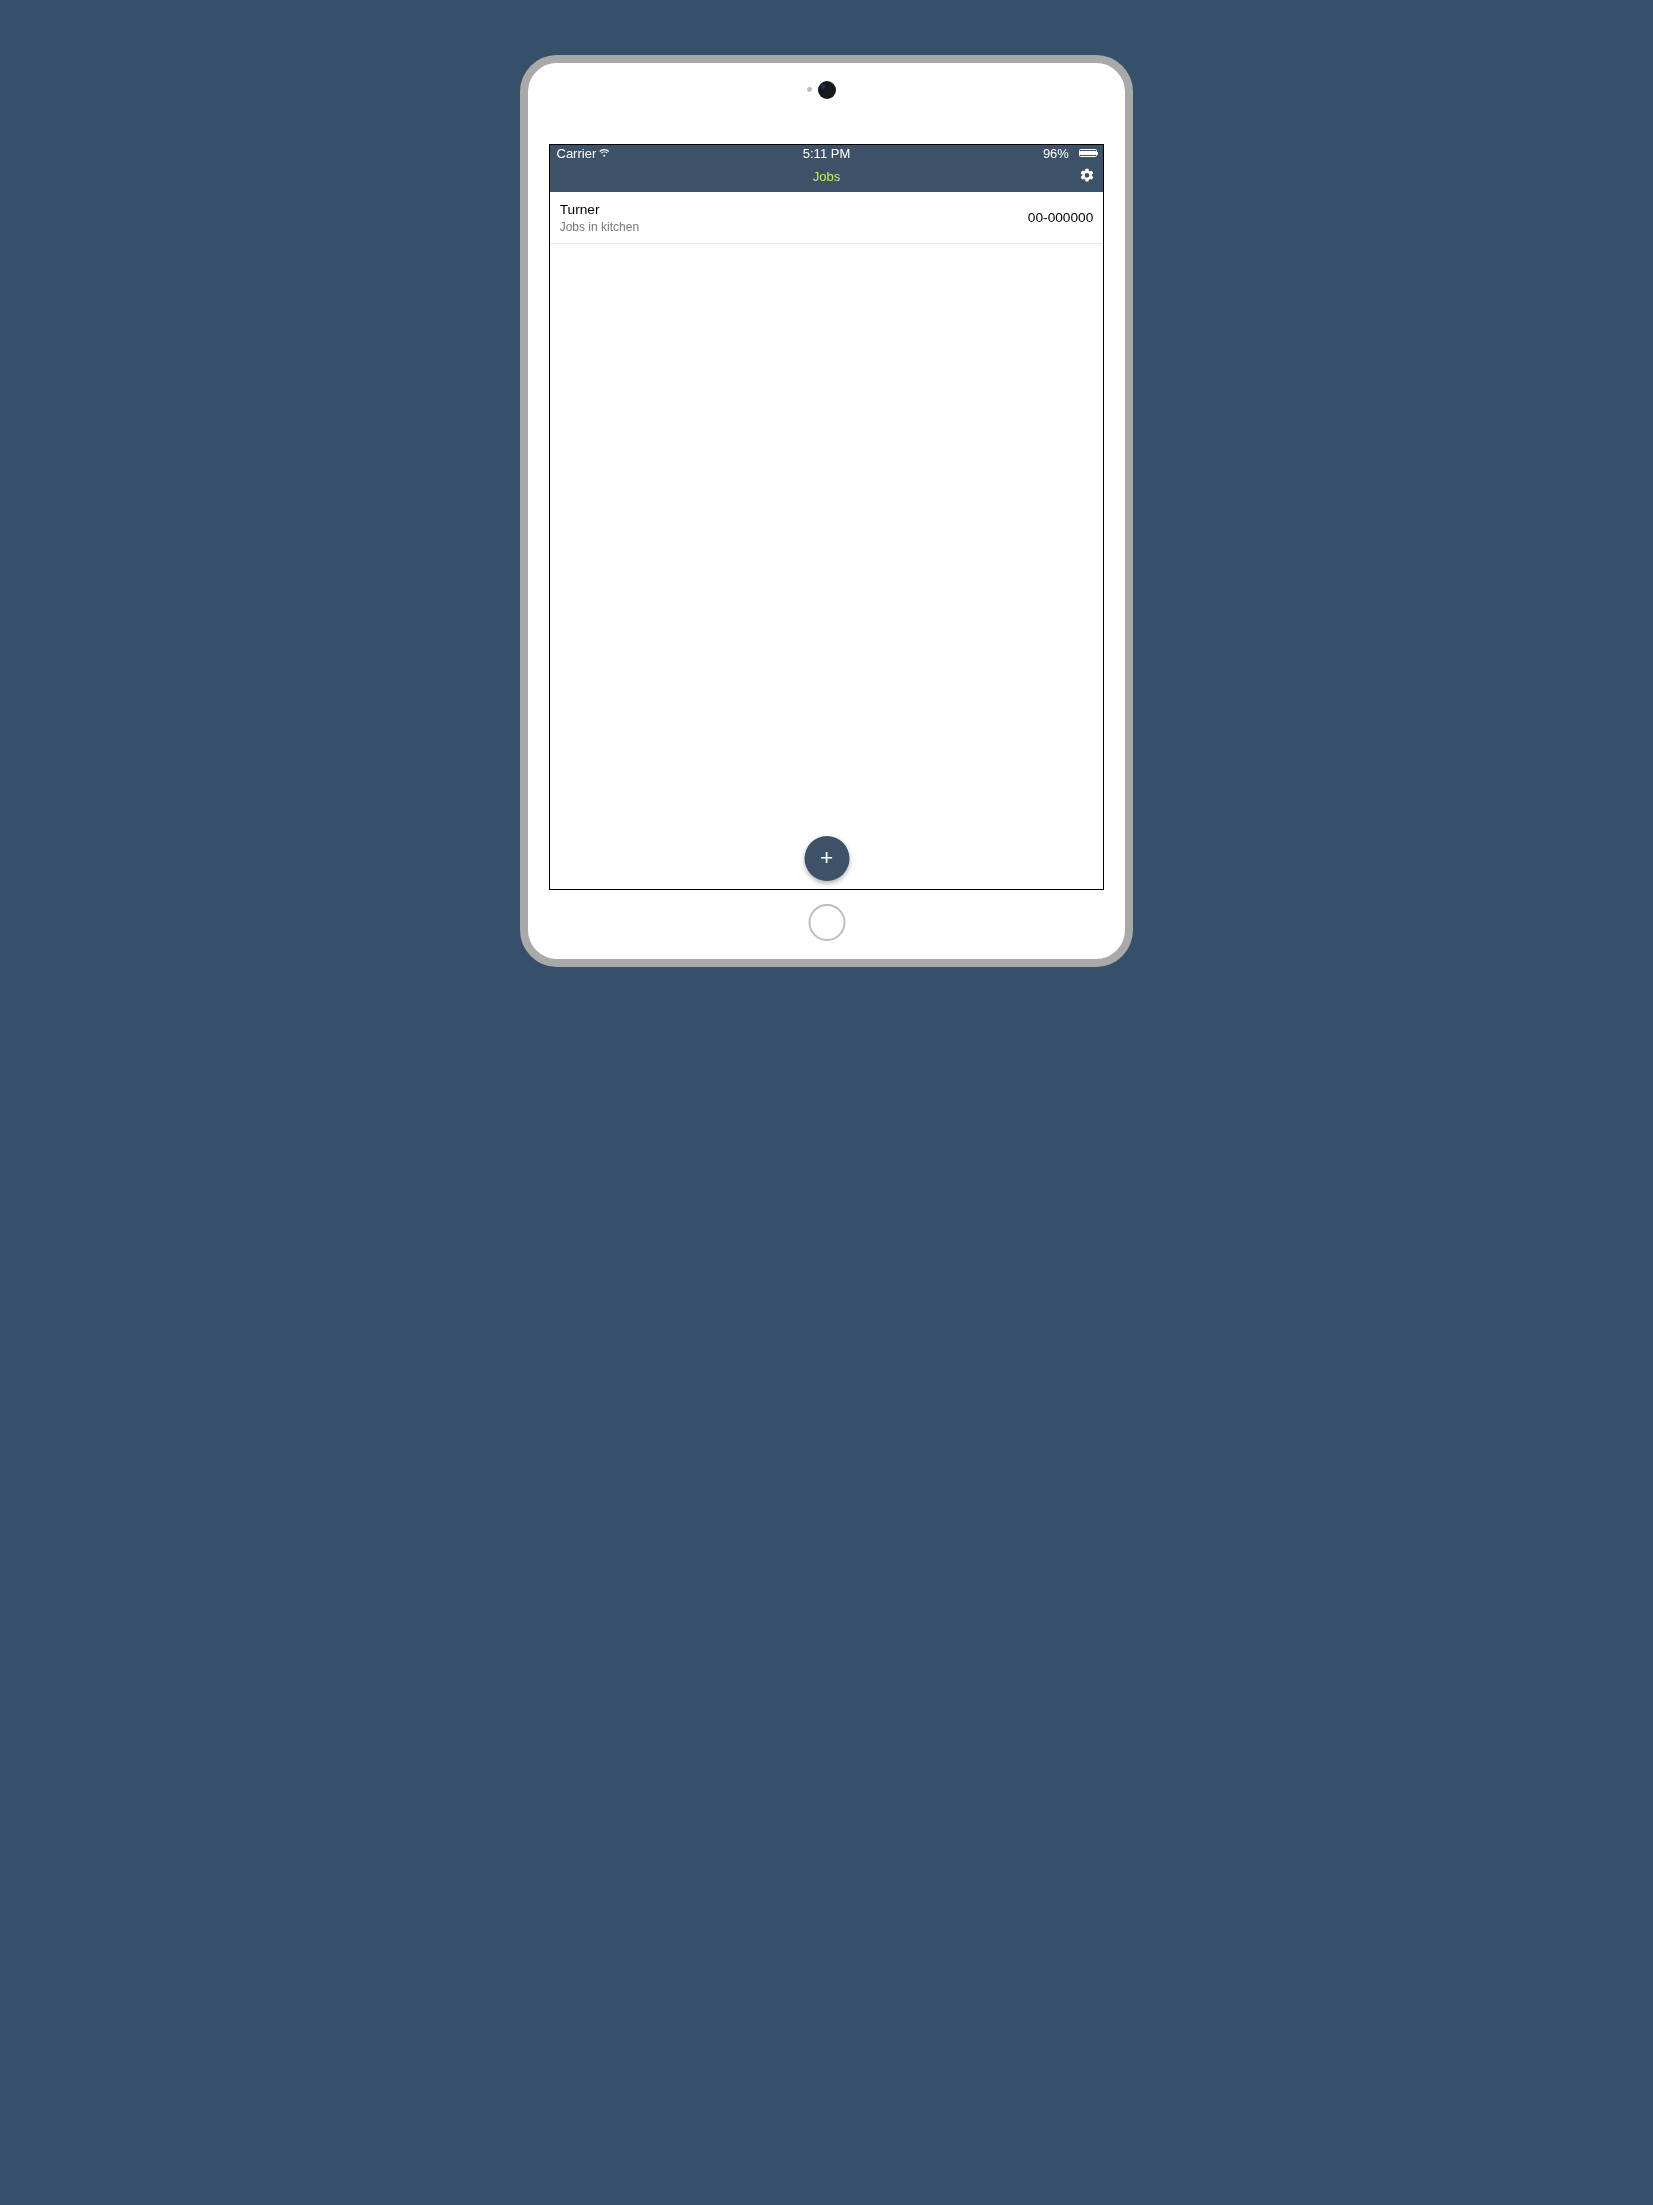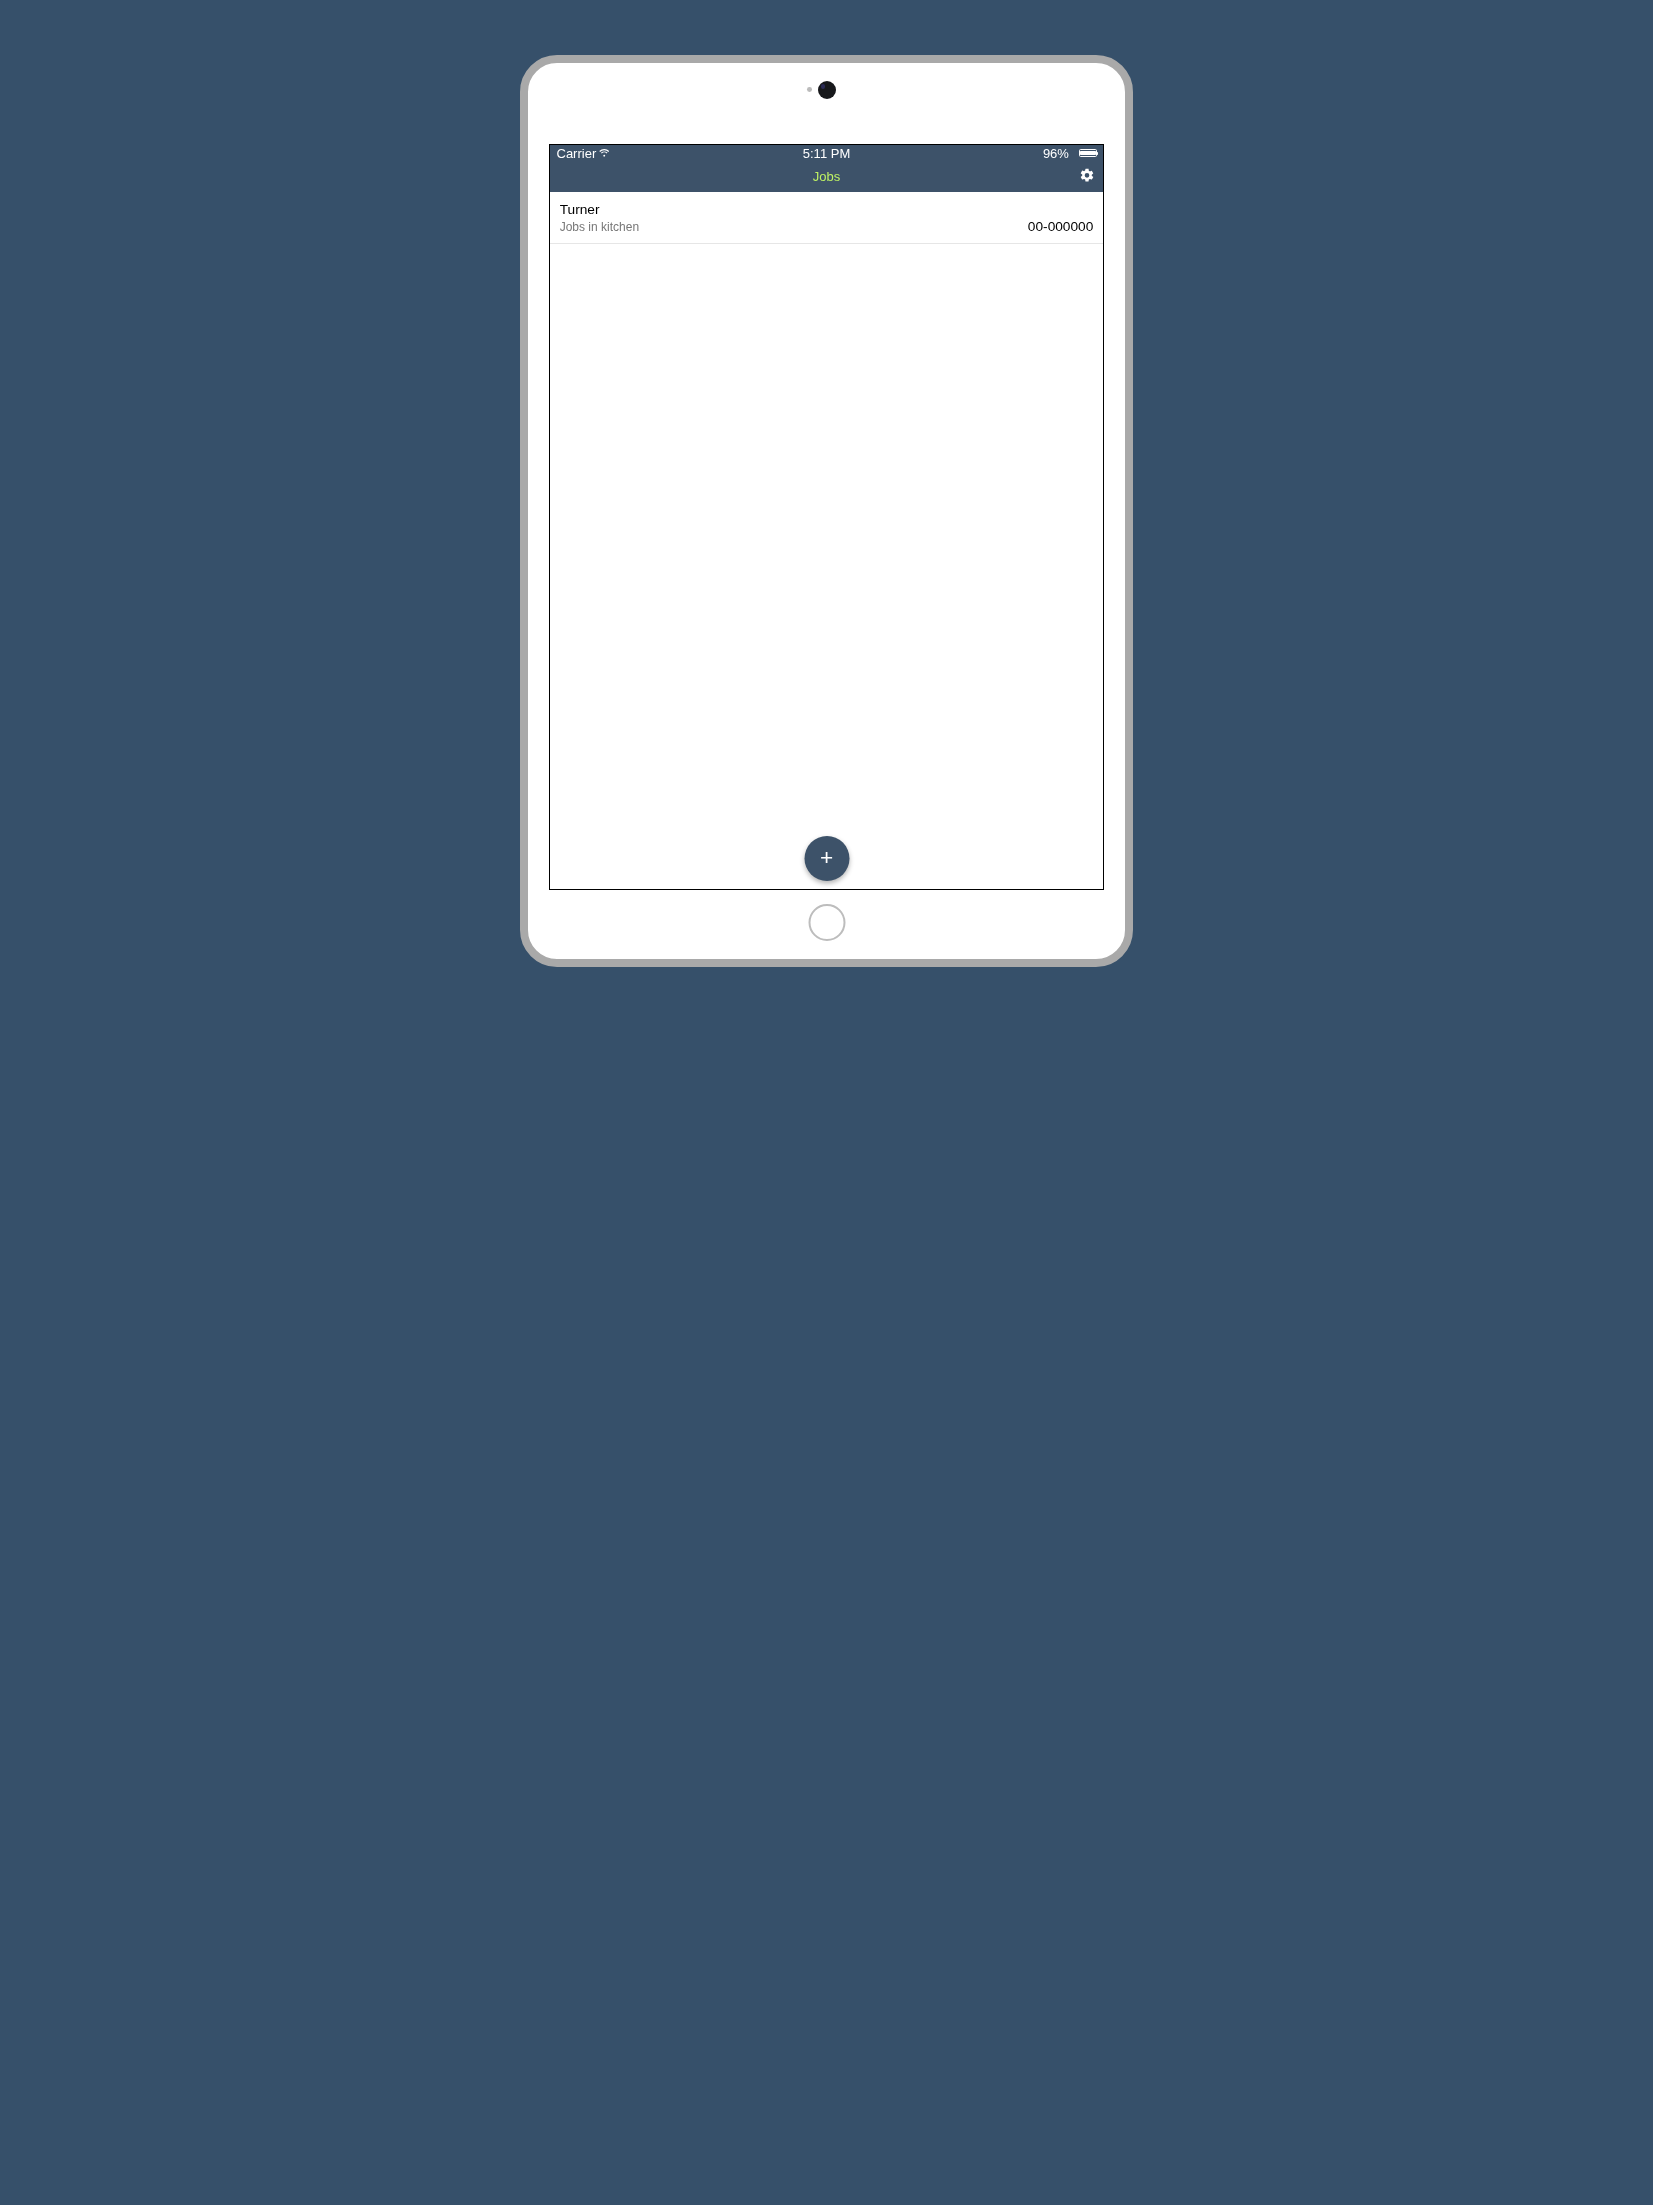--- a/index.html
+++ b/index.html
@@ -121,21 +121,21 @@
     position:absolute; right:6.5px; top:50%; transform:translateY(-50%);
     width:19.4px; height:19.4px;
     display:flex; align-items:center; justify-content:center;
     cursor:pointer;
   }
   .settings-btn svg{ width:16px; height:16px; fill:#FFF; }
 
   
   .list { flex:1; overflow-y:auto; background:#FFF; position:relative; }
   .list-item{
-    display:flex; justify-content:space-between; align-items:flex-end;
+    display:flex; justify-content:space-between; align-items:center;
     padding: 9.7px 9.7px 9.7px 9.7px;
     border-bottom: 0.8px solid #E6E6E6;
     cursor:pointer;
   }
   .item-title{ font-size:13.7px; color:#000; line-height:1.2; }
   .item-sub{ font-size:12px; color:#777; margin-top:1.6px; }
   .item-id{ font-size:13.7px; color:#000; white-space:nowrap; padding-left:9.7px; }
 
   
   .fab{

